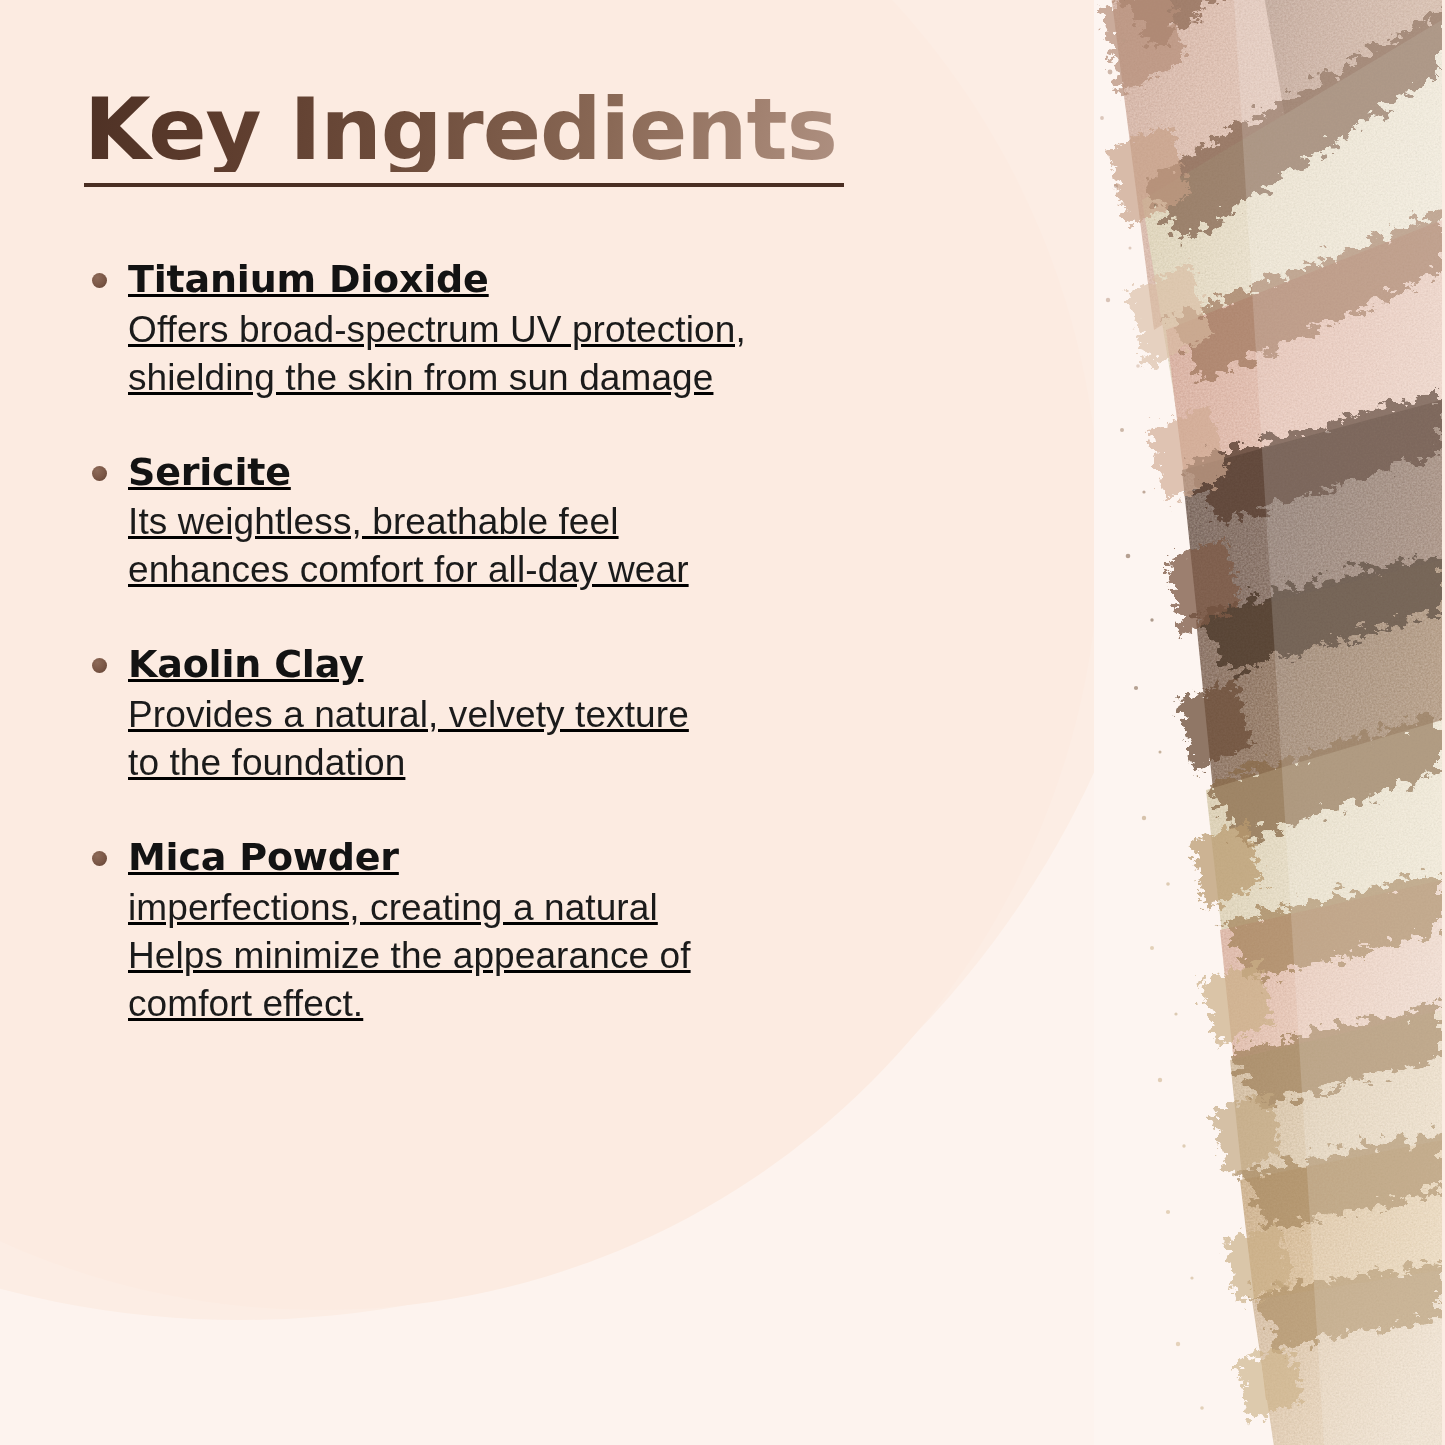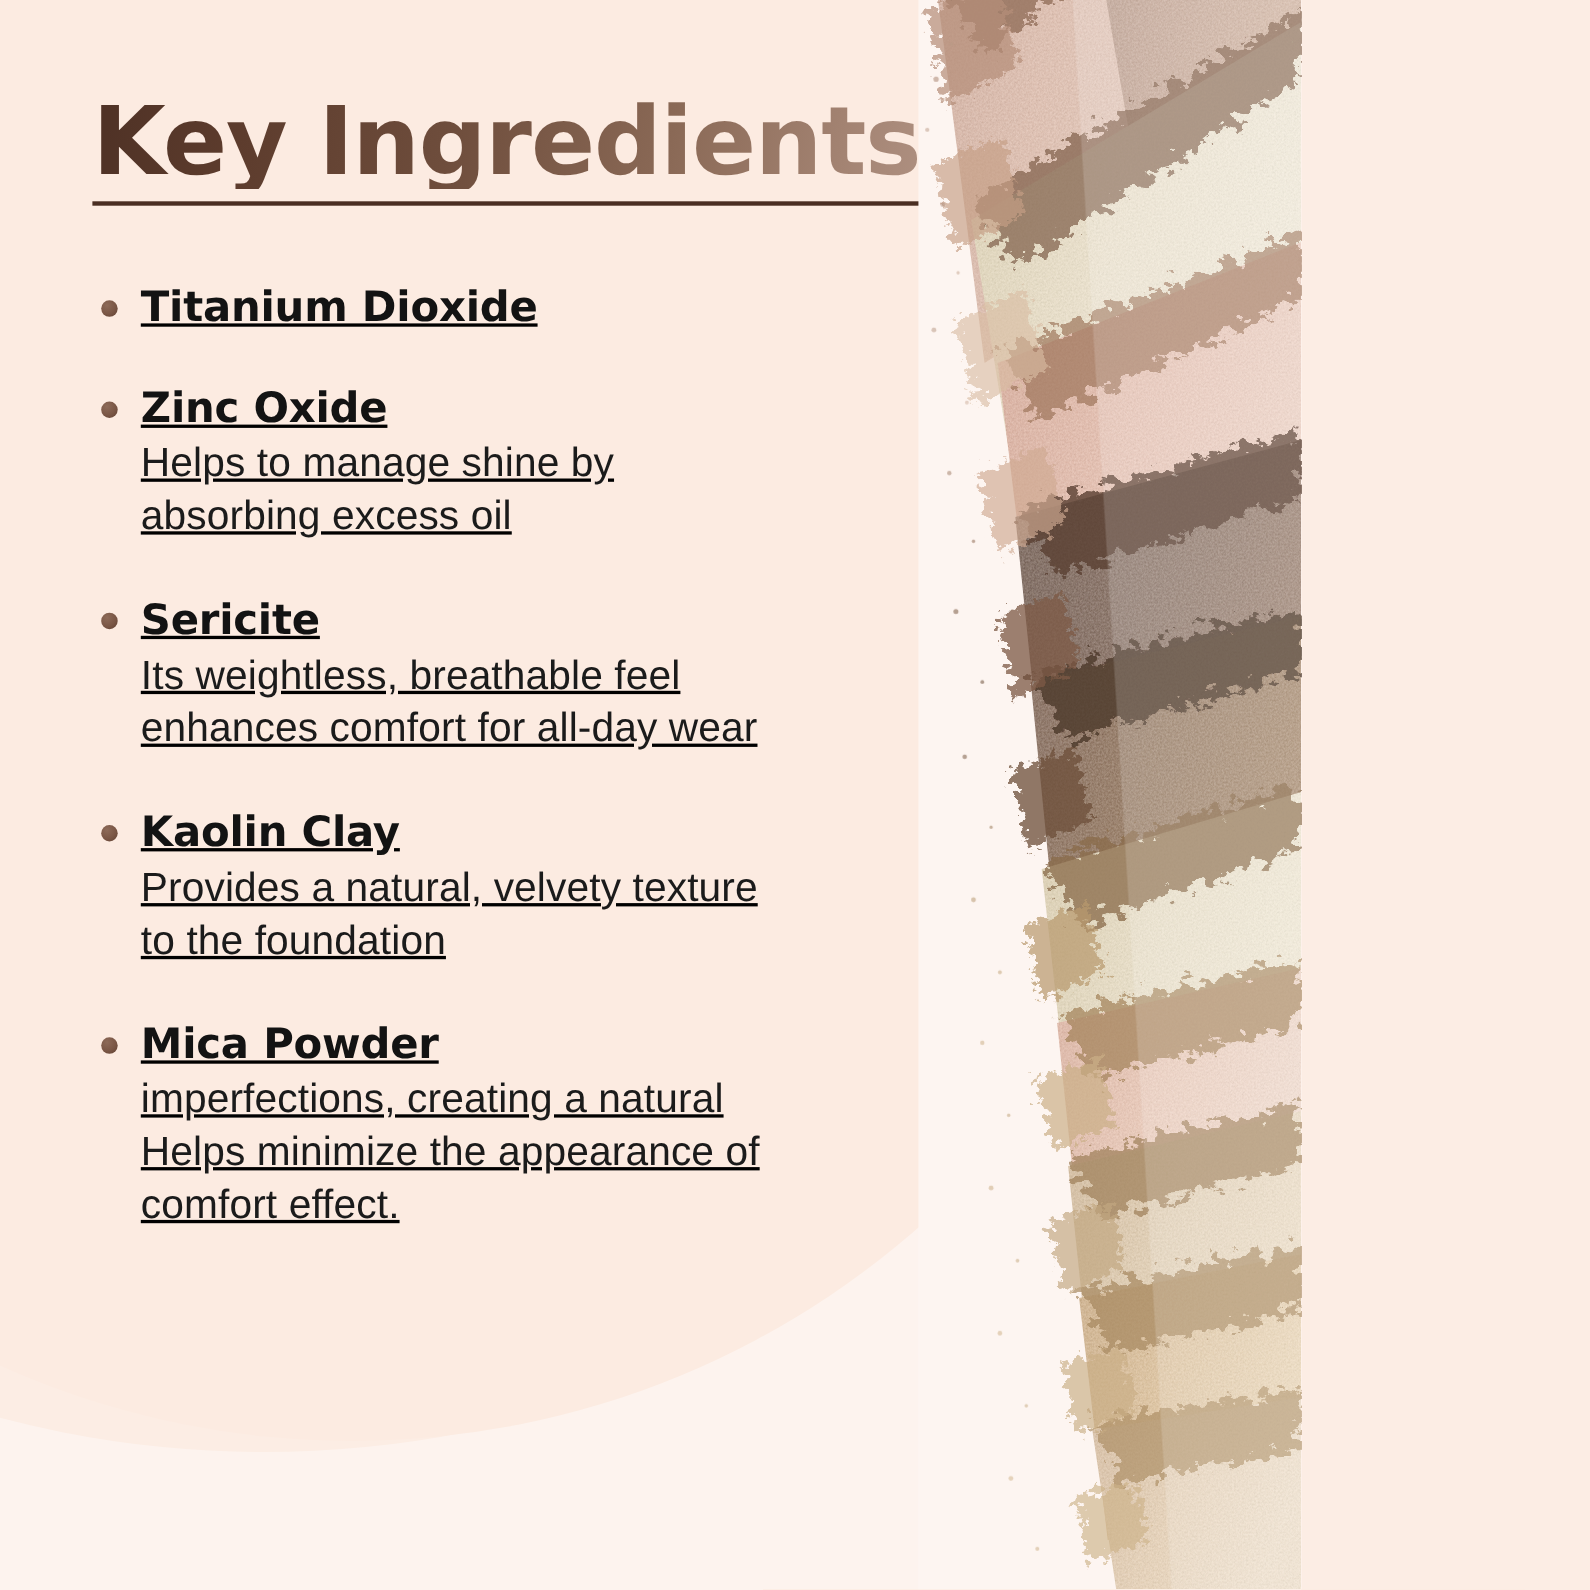--- a/index.html
+++ b/index.html
@@ -5,21 +5,21 @@
 <style>
   html,body{margin:0;padding:0;}
   body{
     width:1445px;height:1445px;
     background:#fcede4;
     font-family:"Liberation Sans", sans-serif;
     overflow:hidden;
   }
   #page{
     position:relative;
-    width:1183px;height:1445px;
+    width:1442px;height:1445px;
     background:#fdf3ee;
     overflow:hidden;
   }
 
   
   .bg-circle{
     position:absolute;
     left:-460px; top:-250px;
     width:1560px; height:1560px;
     border-radius:50%;
@@ -137,30 +137,26 @@
     <div class="title-wrap">
       <h1 class="title">Key Ingredients</h1>
     </div>
     <div class="title-underline"></div>
 
     <ul class="list">
 
       <li class="item">
         <span class="bullet"></span>
         <div class="item-title">Titanium Dioxide</div>
-      </li>
-
-      <li class="item">
-        <span class="bullet"></span>
-        <div class="item-title">Zinc Oxide</div>
         <div class="item-desc">
-          <span>Helps to manage shine by</span>
-          <span>absorbing excess oil</span>
+          <span>Offers broad-spectrum UV protection,</span>
+          <span>shielding the skin from sun damage</span>
         </div>
       </li>
+
 
       <li class="item">
         <span class="bullet"></span>
         <div class="item-title">Sericite</div>
         <div class="item-desc">
           <span>Its weightless, breathable feel</span>
           <span>enhances comfort for all-day wear</span>
         </div>
       </li>
 

